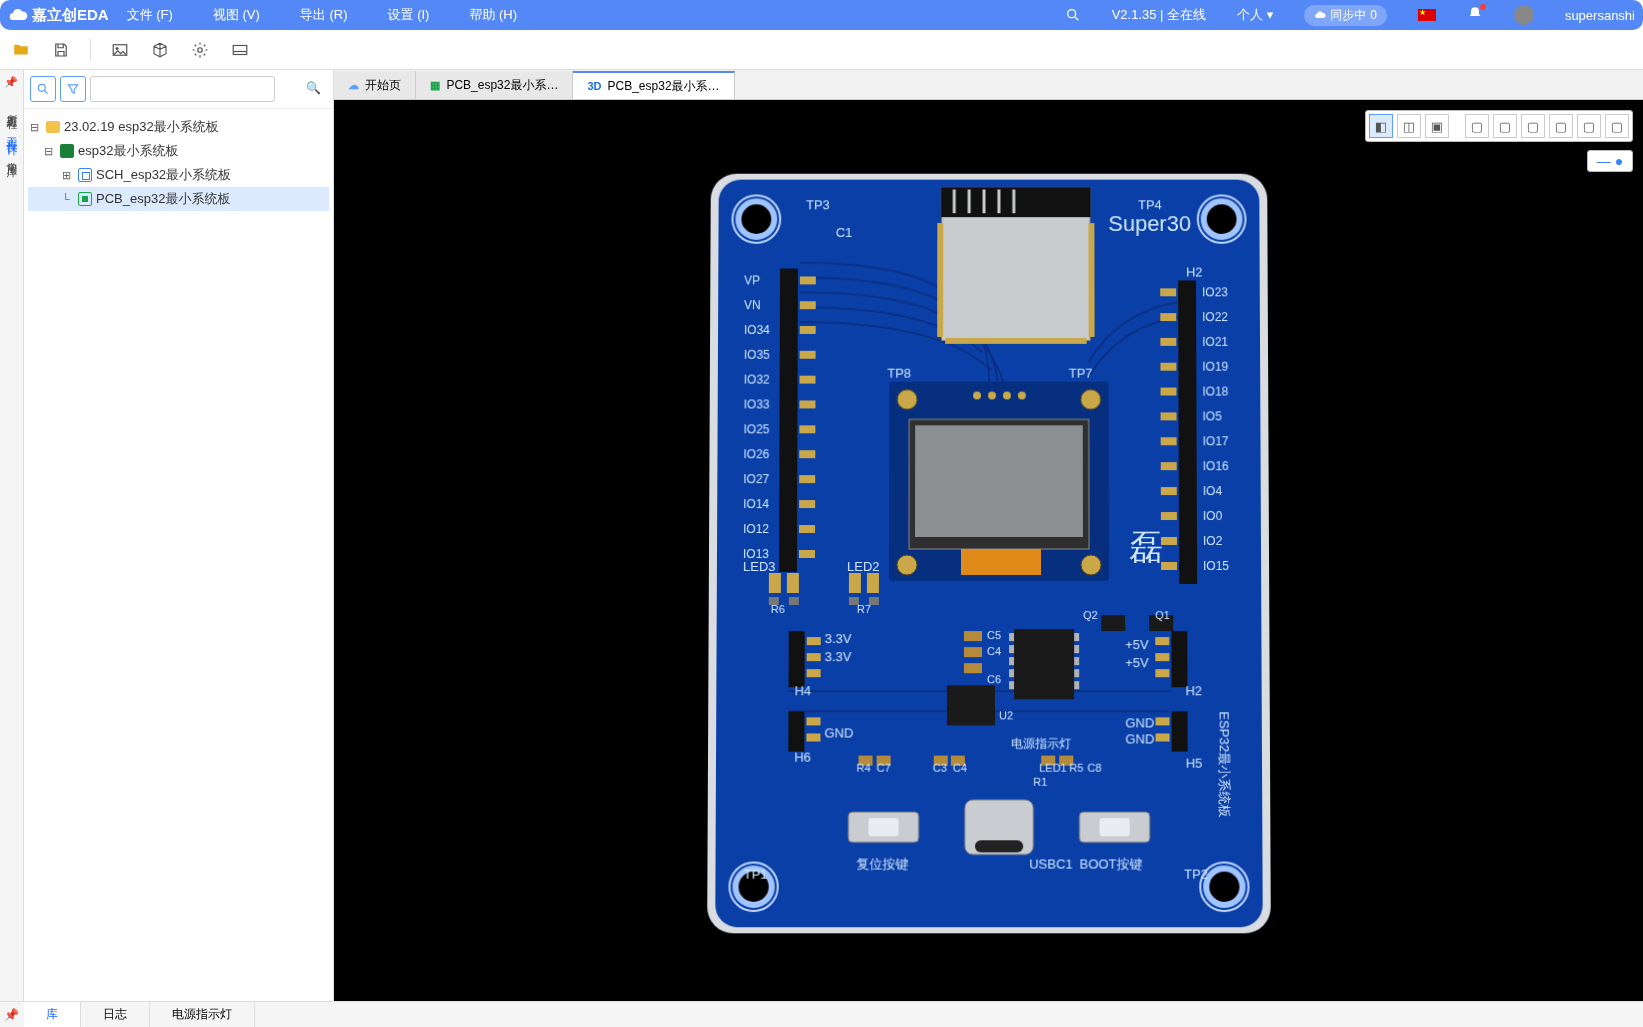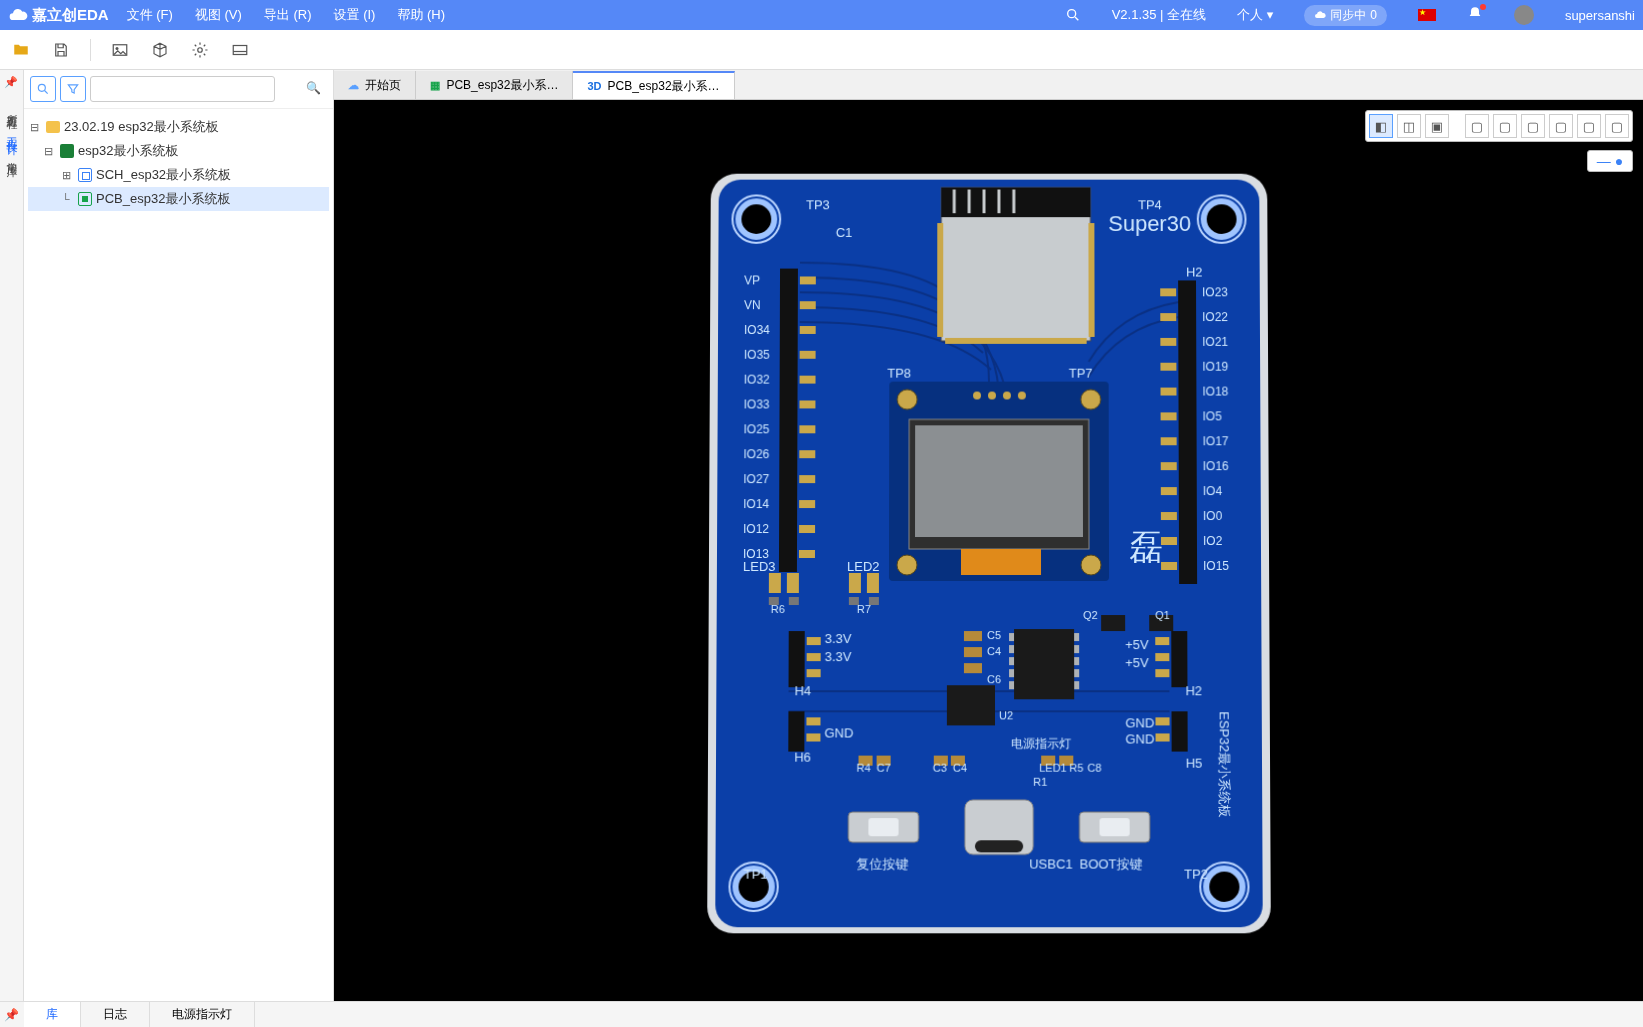--- a/index.html
+++ b/index.html
@@ -1,22 +1,22 @@
 <!DOCTYPE html>
 <html><head>
 <meta charset="utf-8">
 <style>
 * { margin: 0; padding: 0; box-sizing: border-box; font-family: "Microsoft YaHei", Arial, sans-serif; }
 html, body { width: 100%; height: 100%; overflow: hidden; background: #fff; }
 
 
-.menubar { height: 30px; background: #5588f7; color: #fff; display: flex; align-items: center; padding: 0 8px; font-size: 13px; }
+.menubar { height: 30px; background: #5588f7; color: #fff; display: flex; align-items: center; padding: 0 8px; font-size: 13px; border-radius: 10px; }
 .logo { display: flex; align-items: center; font-weight: bold; margin-right: 18px; font-size: 15px; }
 .logo svg { margin-right: 4px; }
-.menu-items { display: flex; gap: 22px; }
+.menu-items { display: flex; gap: 40px; }
 .menu-items span { cursor: pointer; }
 .menubar-right { margin-left: auto; display: flex; align-items: center; gap: 31px; }
 .sync-pill { background: rgba(255,255,255,0.25); border-radius: 12px; padding: 2px 10px; display: flex; align-items: center; gap: 4px; font-size: 12px; }
 .flag { width: 18px; height: 12px; background: #d00; display: inline-block; position: relative; }
 .flag::after{content:"★";color:#ff0;font-size:8px;position:absolute;left:1px;top:-1px;}
 .bell { position: relative; }
 .bell-dot { position: absolute; top: -2px; right: -3px; width: 6px; height: 6px; background: #ff3b30; border-radius: 50%; }
 .avatar { width: 20px; height: 20px; border-radius: 50%; background: #888; overflow: hidden; display:inline-block; }
 
 

